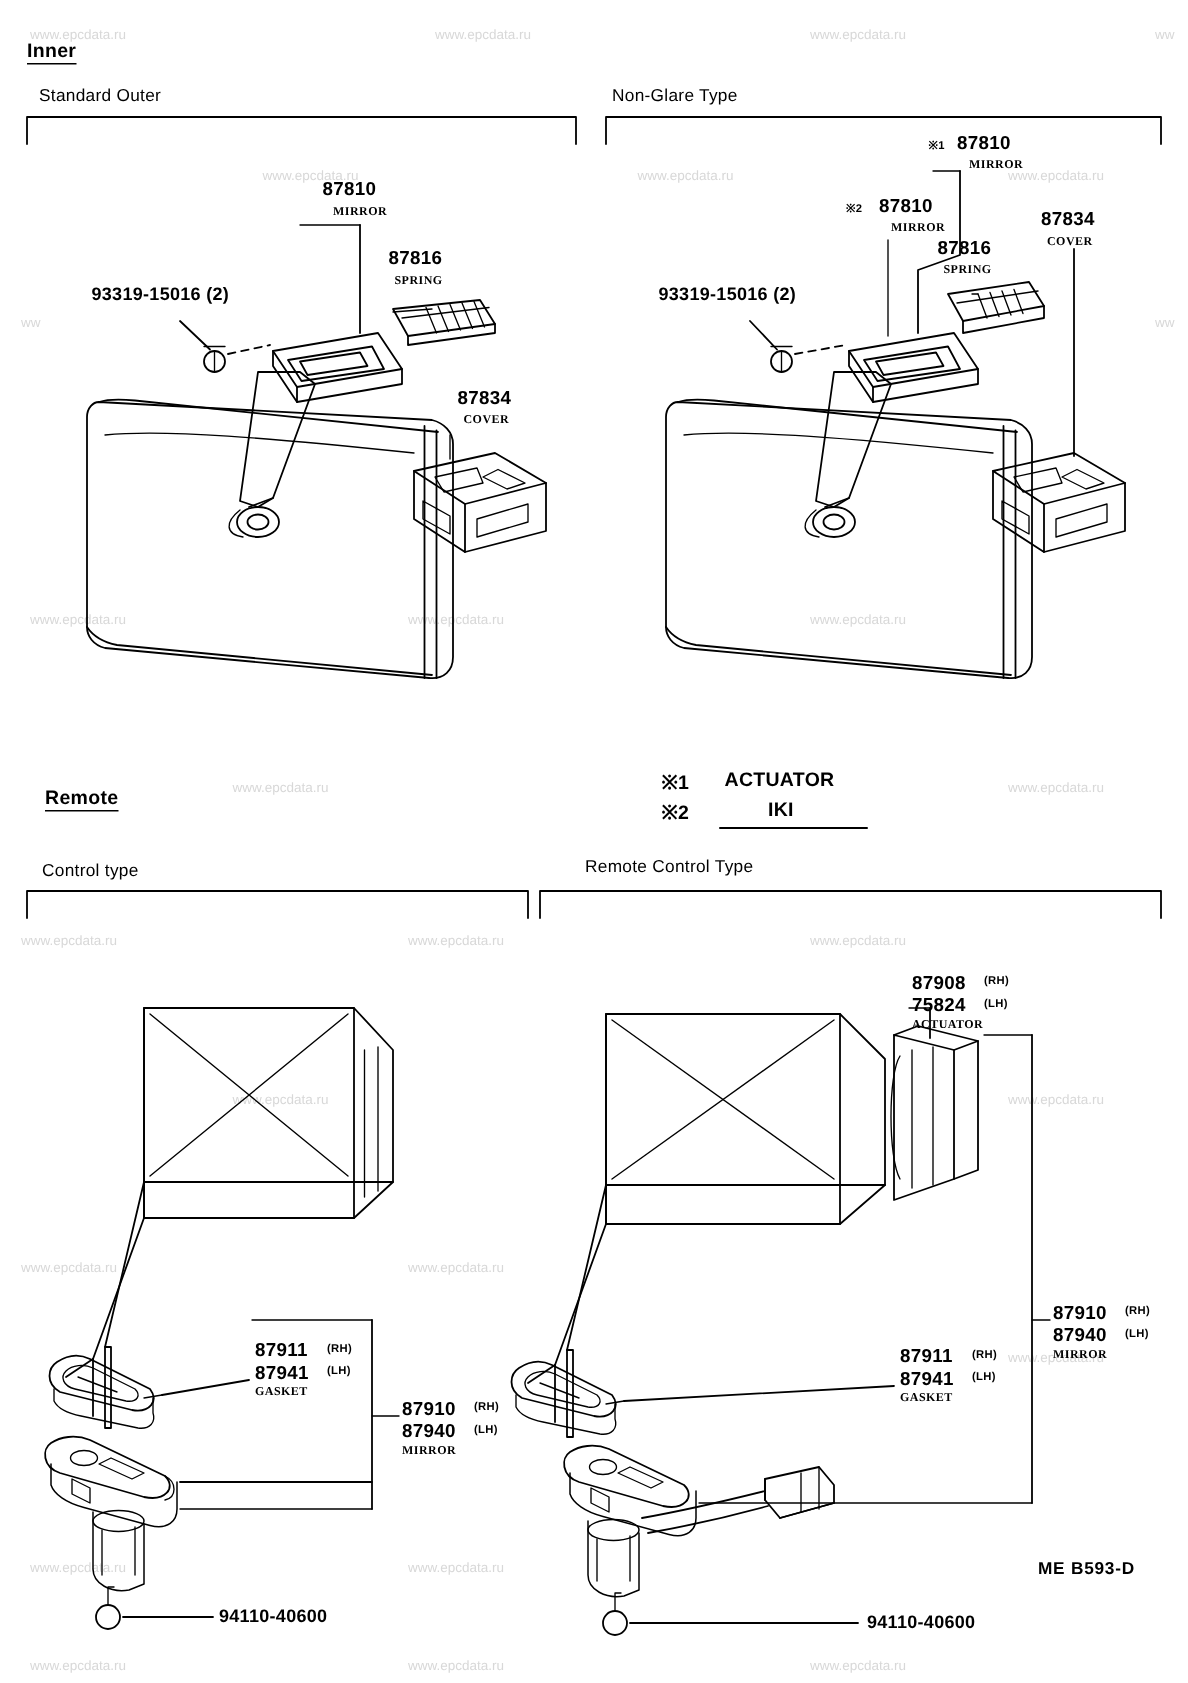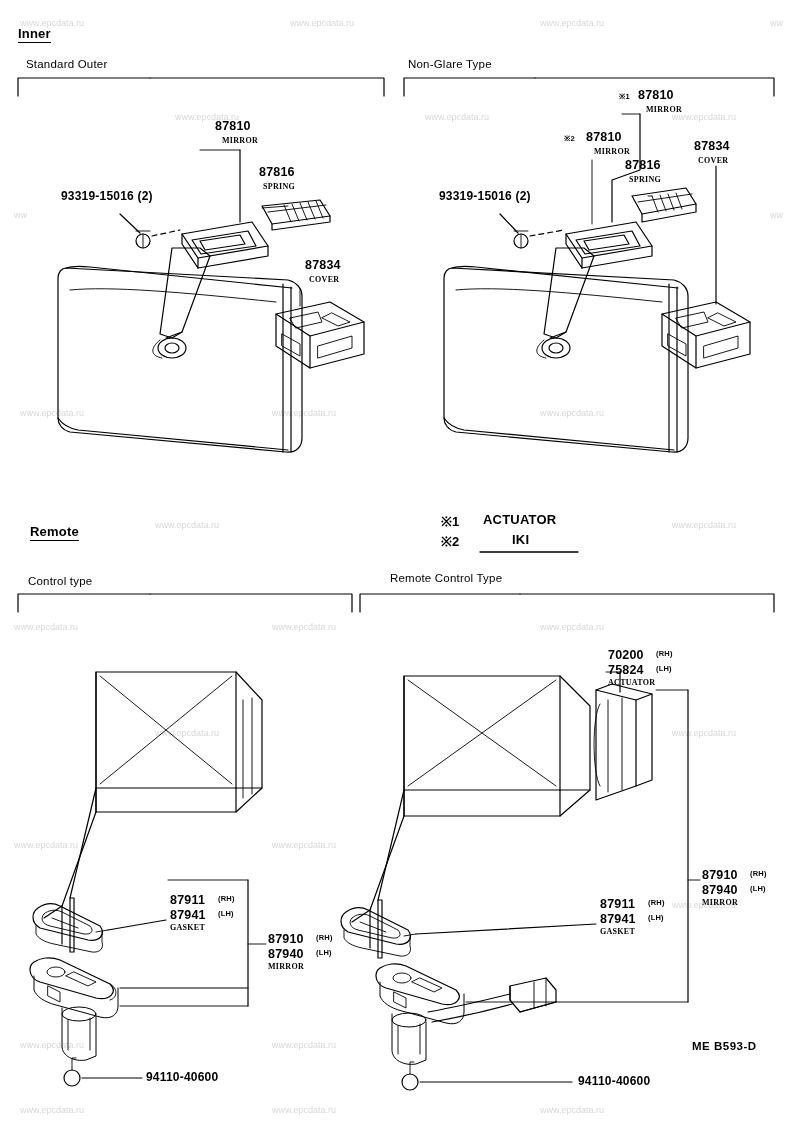--- a/index.html
+++ b/index.html
@@ -373,21 +373,21 @@
   <div class="lbl sub" style="left:170px; top:923px;">GASKET</div>
 
   <div class="lbl pn" style="left:268px; top:932px;">87910</div>
   <div class="lbl sup" style="left:316px; top:933px;">(RH)</div>
   <div class="lbl pn" style="left:268px; top:947px;">87940</div>
   <div class="lbl sup" style="left:316px; top:948px;">(LH)</div>
   <div class="lbl sub" style="left:268px; top:962px;">MIRROR</div>
 
   <div class="lbl pn-sm" style="left:146px; top:1070px;">94110-40600</div>
 
-  <div class="lbl pn" style="left:608px; top:648px;">70200</div>
+  <div class="lbl pn" style="left:608px; top:648px;">87908</div>
   <div class="lbl sup" style="left:656px; top:649px;">(RH)</div>
   <div class="lbl pn" style="left:608px; top:663px;">75824</div>
   <div class="lbl sup" style="left:656px; top:664px;">(LH)</div>
   <div class="lbl sub" style="left:608px; top:678px;">ACTUATOR</div>
 
   <div class="lbl pn" style="left:600px; top:897px;">87911</div>
   <div class="lbl sup" style="left:648px; top:898px;">(RH)</div>
   <div class="lbl pn" style="left:600px; top:912px;">87941</div>
   <div class="lbl sup" style="left:648px; top:913px;">(LH)</div>
   <div class="lbl sub" style="left:600px; top:927px;">GASKET</div>

